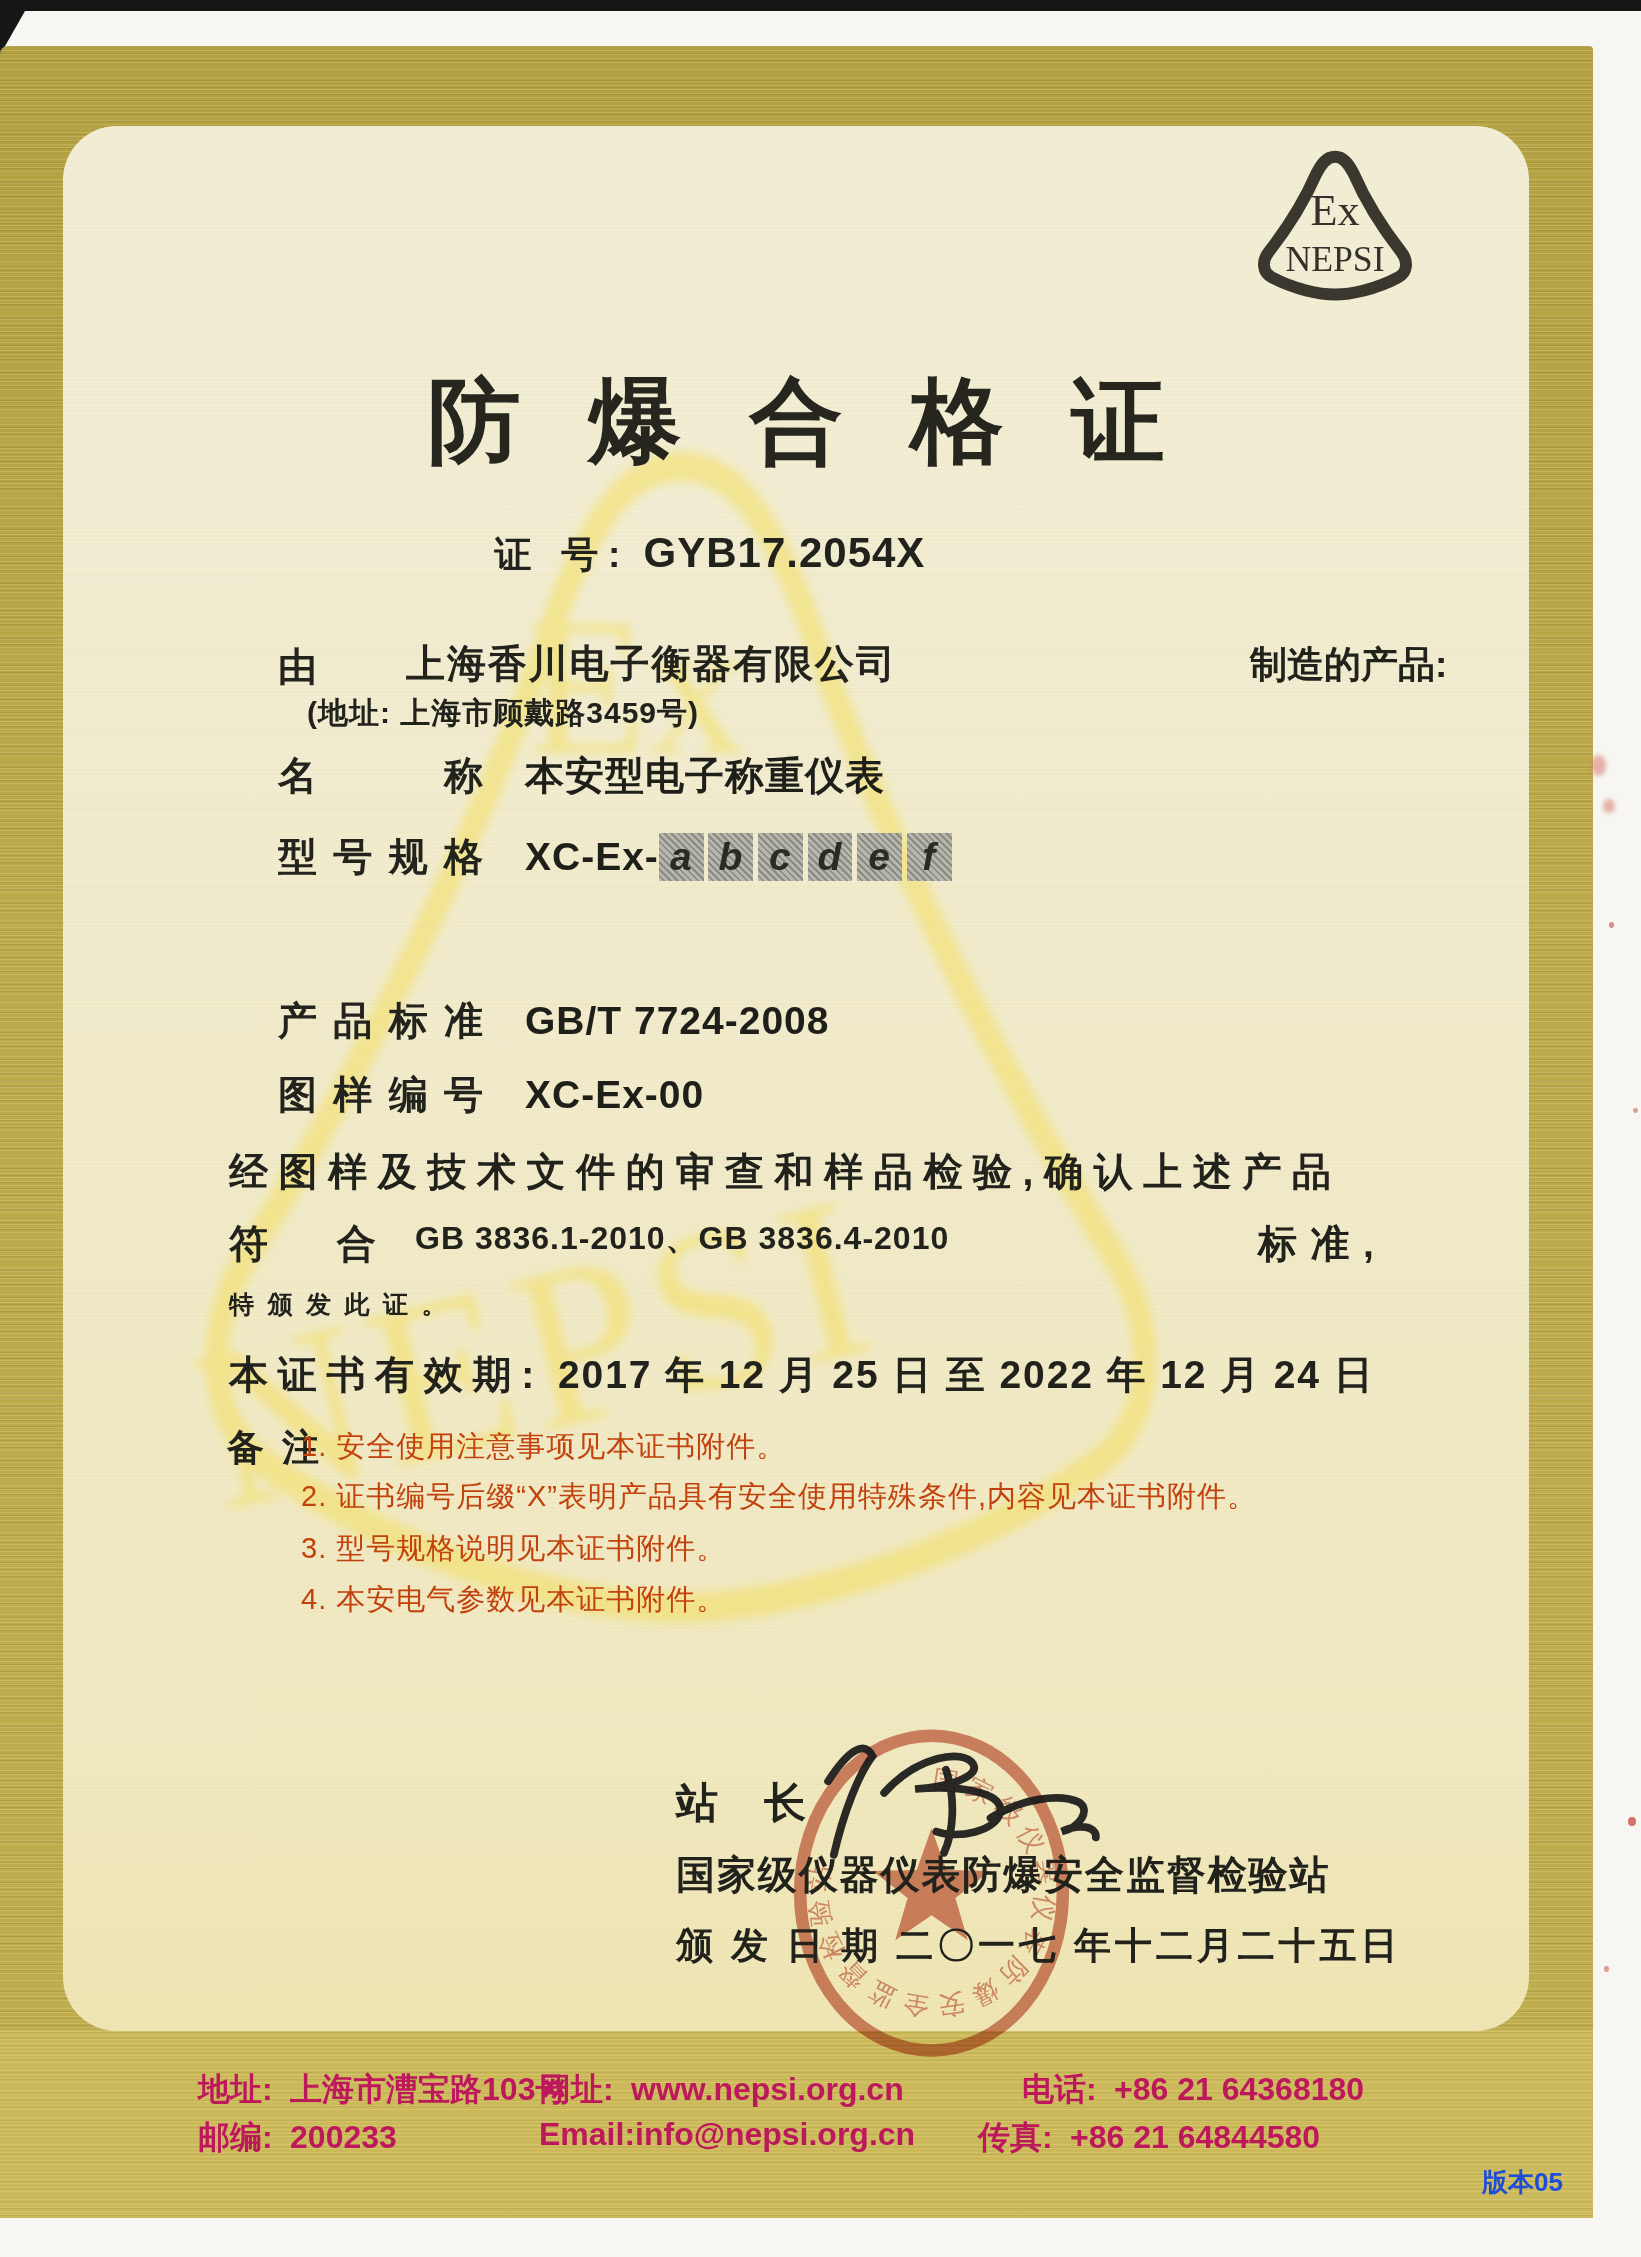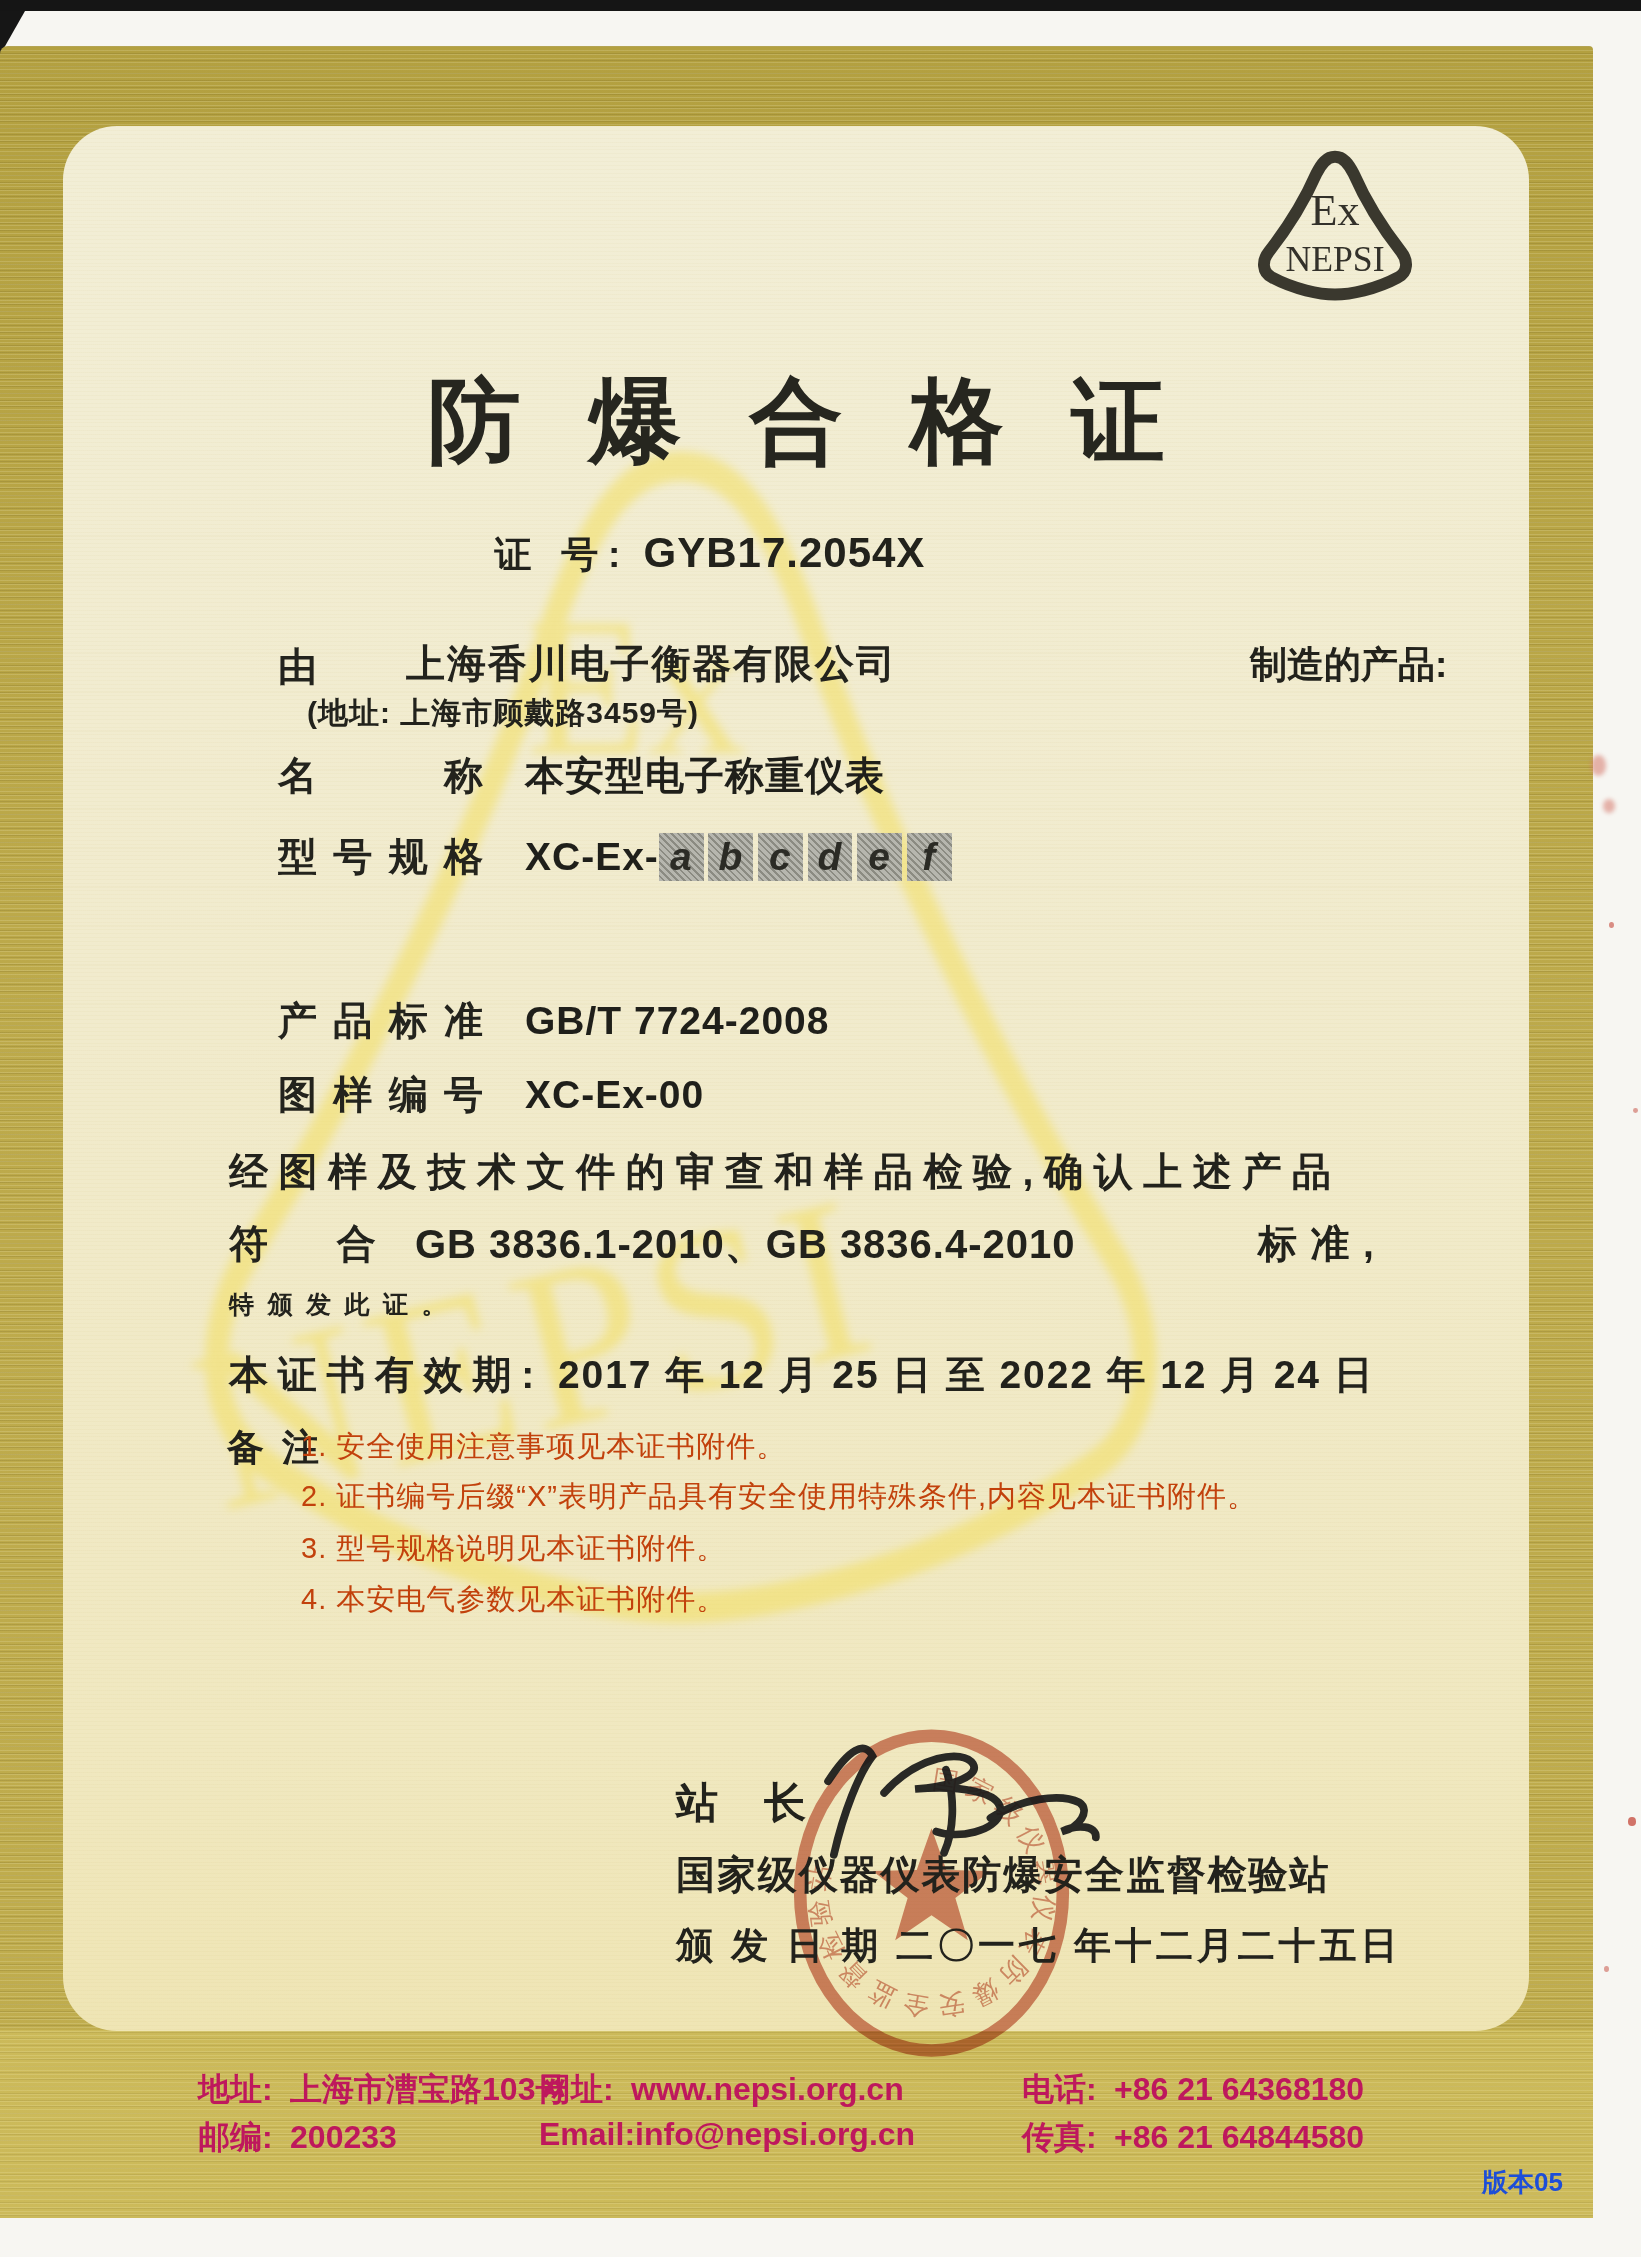--- a/index.html
+++ b/index.html
@@ -42,21 +42,21 @@
   .frow{display:flex;align-items:baseline;}
   .flabel{display:inline-block;width:205px;text-align:justify;text-align-last:justify;
           font-weight:700;font-size:39px;color:#23231d;white-space:normal;}
   .fvalue{font-weight:700;font-size:39px;margin-left:42px;letter-spacing:1px;color:#1f1f1a;white-space:nowrap;}
   .redact{display:inline-block;min-width:37px;text-align:center;margin:0 4.8px 0 0;padding:1.9px 3.9px;
           background:repeating-linear-gradient(45deg,#b6b6ae 0 2.9px,#8b8b82 2.9px 4.8px);
           color:#2b2b25;font-style:italic;font-weight:800;}
   
   #st-line1{left:229px;top:1145px;font-size:39px;font-weight:700;letter-spacing:10.6px;white-space:nowrap;}
   #st-conform{left:229px;top:1217px;font-size:39px;font-weight:700;letter-spacing:29px;}
-  #st-standards{left:415px;top:1217px;font-size:40px;font-weight:800;letter-spacing:1px;}
+  #st-standards{left:415px;top:1217px;font-size:32px;font-weight:800;letter-spacing:1px;}
   #st-suffix{left:1258px;top:1217px;font-size:39px;font-weight:700;letter-spacing:13.5px;}
   #st-line3{left:229px;top:1288px;font-size:25px;font-weight:700;letter-spacing:13.5px;}
   #validity{left:229px;top:1348px;white-space:nowrap;}
   #validity-label{font-size:39px;font-weight:700;letter-spacing:9.7px;text-align:right;}
   #validity-value{font-size:39px;font-weight:600;letter-spacing:1.9px;margin-left:9.7px;}
   
   #remark-label{left:227px;top:1423px;width:92px;text-align:justify;text-align-last:justify;
                 font-size:37px;font-weight:700;}
   .note{left:301px;font-size:29px;font-weight:400;letter-spacing:1px;white-space:nowrap;color:#c2410c;}
   
@@ -65,21 +65,21 @@
   #issue-date{left:676px;top:1921px;font-size:37px;font-weight:700;letter-spacing:3.9px;}
   #stamp{left:777px;top:1721px;opacity:.78;mix-blend-mode:multiply;}
   #signature{left:801px;top:1731px;}
   
   #disclaimer{left:191px;top:1977px;font-size:32px;font-weight:700;letter-spacing:2.9px;}
   
   .foot{font-size:32px;font-weight:700;color:#be185d;white-space:nowrap;}
   .foot .lab{margin-right:17.4px;}
   #f-addr{left:198px;top:2068px;}  #f-zip{left:198px;top:2116px;}
   #f-web{left:539px;top:2068px;}   #f-email{left:539px;top:2116px;}
-  #f-tel{left:1022px;top:2068px;}  #f-fax{left:1022px;top:2116px;}
+  #f-tel{left:1022px;top:2068px;}  #f-fax{left:978px;top:2116px;}
   #version{left:1482px;top:2165px;font-size:26px;font-weight:700;color:#1d4ed8;text-align:center;}
   
   .speck{border-radius:50%;background:#c4473a;}
   .smudge{border-radius:50%;background:rgba(214,120,108,.55);filter:blur(1.9px);}
   .serif{font-family:"Liberation Serif","DejaVu Serif",serif;}
 </style>
 </head>
 <body>
 
 <div id="page">

